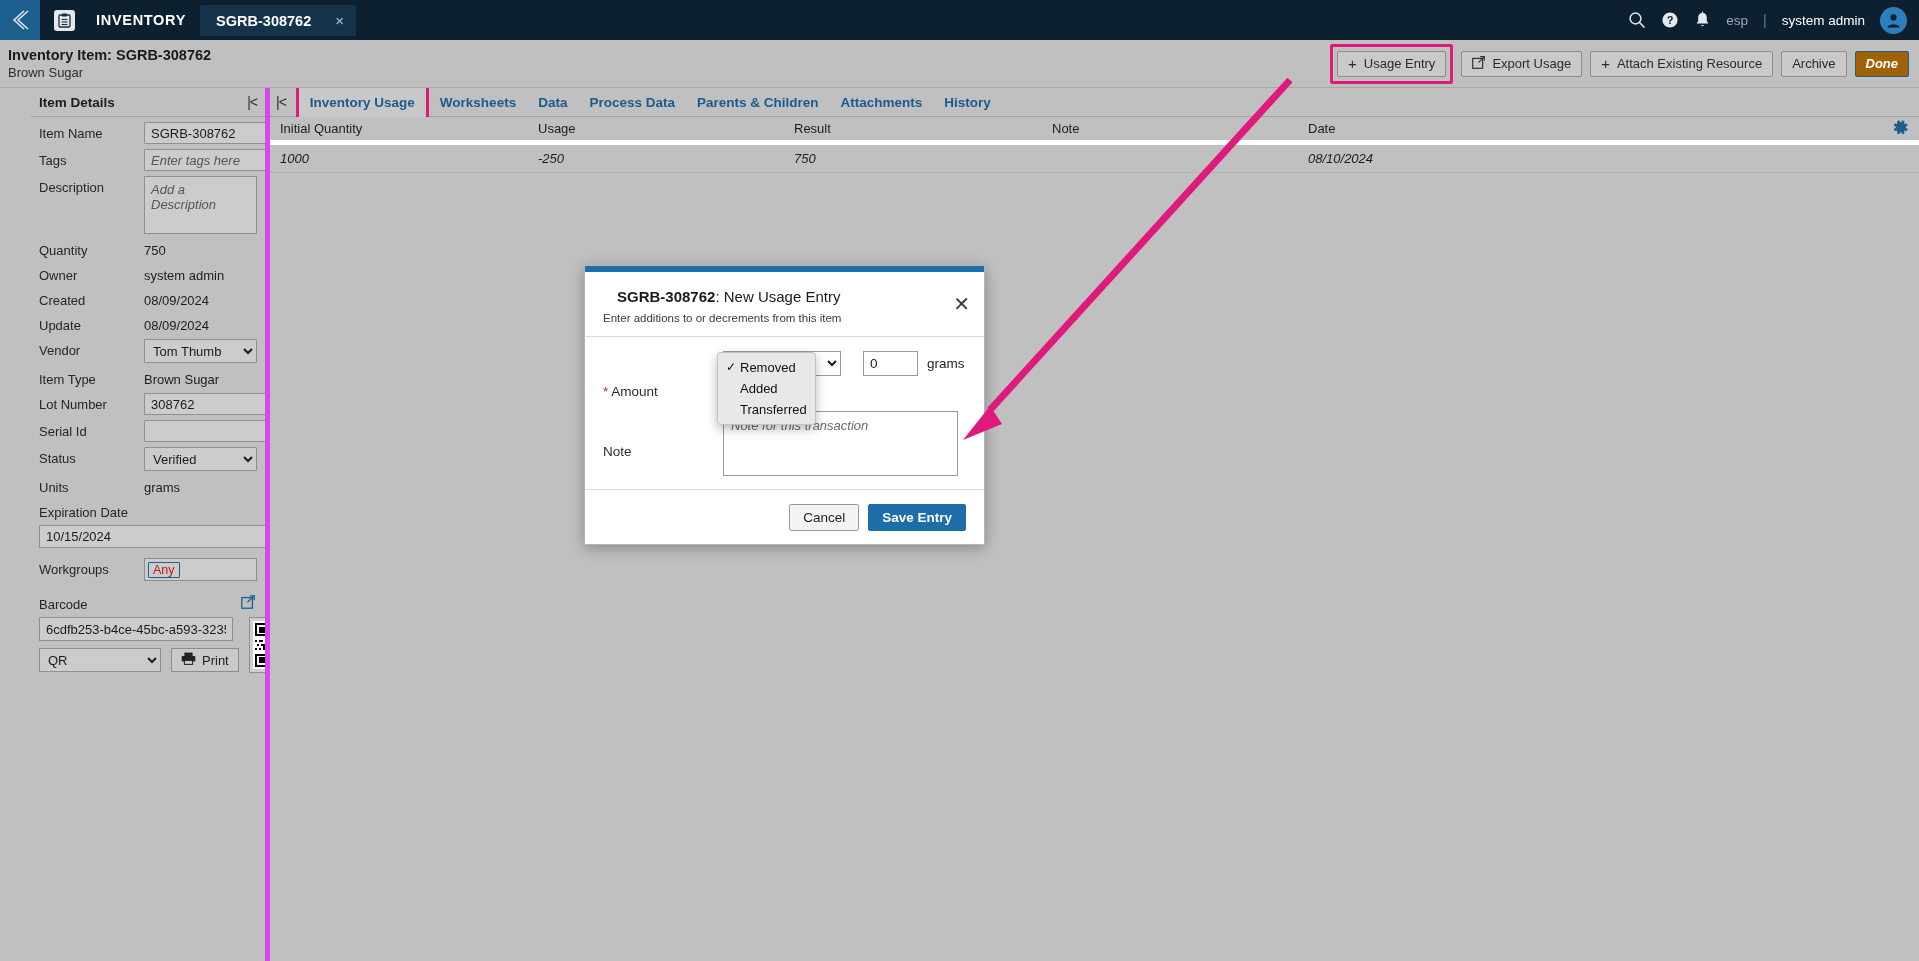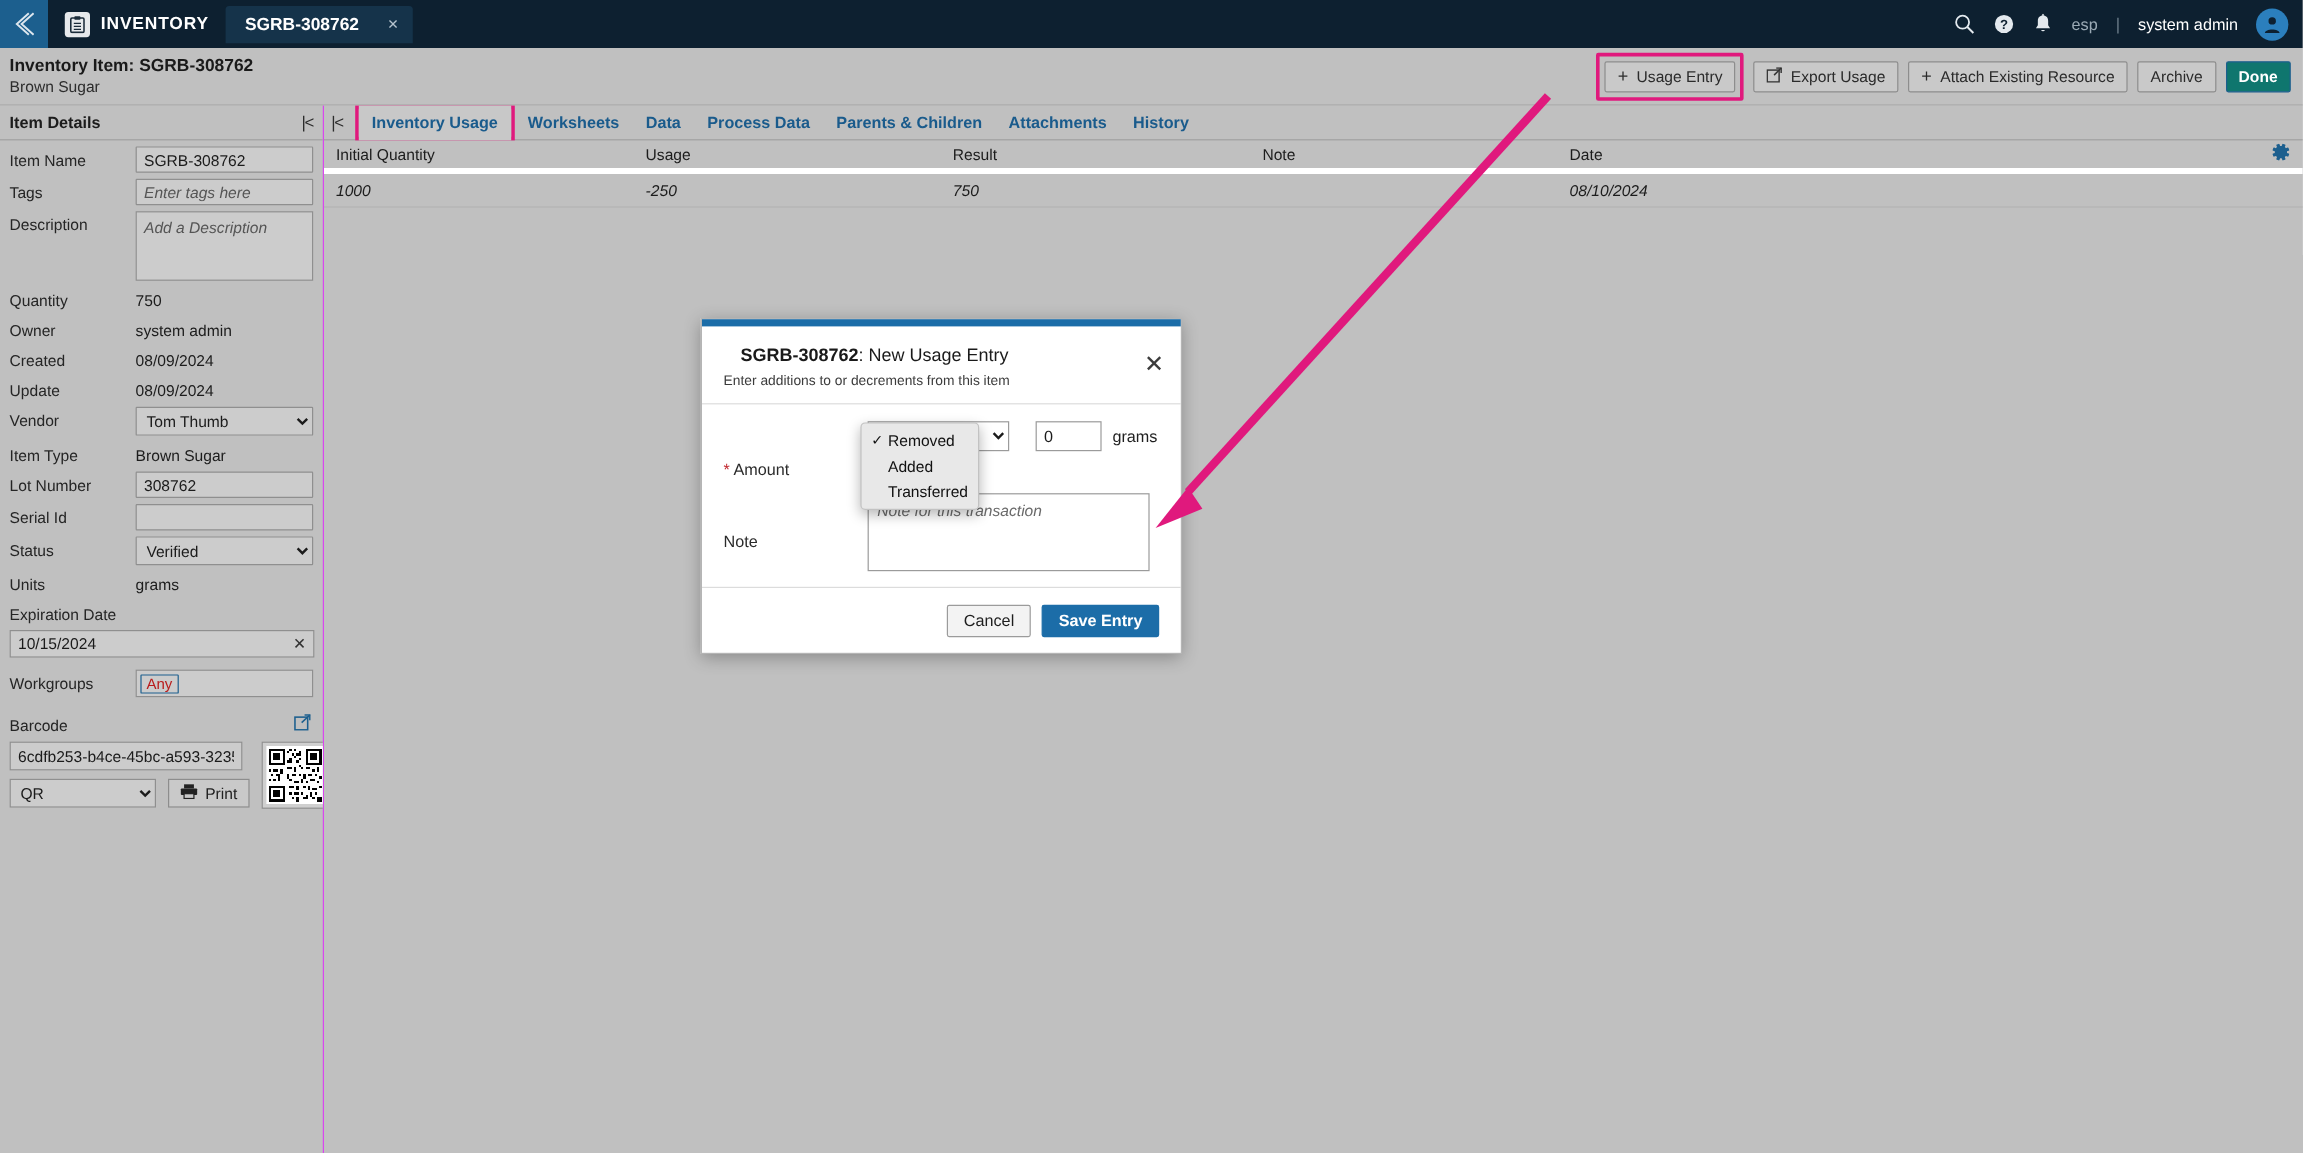--- a/index.html
+++ b/index.html
@@ -18,21 +18,21 @@
     position: absolute; top: 0; left: 0; width: 1919px; height: 40px;
     background: #0d2030; display: flex; align-items: stretch;
   }
   .back-panel {
     width: 40px; height: 40px; background: #1c5f8e;
     display: flex; align-items: center; justify-content: center;
     cursor: pointer;
   }
   .back-chevron { display:block; }
   .app-badge {
-    display: flex; align-items: center; gap: 9px;
+    display: flex; align-items: center; gap: 21px;
     padding: 0 14px 0 14px; height: 40px;
   }
   .clipboard-ico {
     width: 21px; height: 21px; background: #e6e9ec; border-radius: 3px;
     position: relative; display:flex; align-items:center; justify-content:center;
   }
   .app-badge-label {
     color: #ffffff; font-size: 14.5px; font-weight: bold; letter-spacing: .7px;
   }
   .doc-tab {
@@ -67,32 +67,32 @@
   .toolbar-actions {
     margin-left: auto; display: flex; align-items: center; gap: 8px; padding-right: 10px;
   }
   .btn {
     height: 26px; padding: 0 10px; font-size: 13px; color: #2b2b2b;
     background: #c9c9c9; border: 1px solid #8d8d8d; border-radius: 2px;
     display: inline-flex; align-items: center; gap: 7px; cursor: pointer;
     white-space: nowrap; font-family: "Liberation Sans", sans-serif;
   }
   .btn-primary {
-    background: #0f766e; border-color: #1c5f8e; color: #ffffff; font-weight: bold;
+    background: #a16207; border-color: #1c5f8e; color: #ffffff; font-weight: bold; font-style: italic;
   }
   .btn-wrap-highlight {
     padding: 4px; border: 3px solid #e0197d; border-radius: 2px;
     display: inline-flex; background: transparent;
   }
   .plus-ico { font-size: 15px; line-height: 1; font-weight: normal; }
 
   
   .sidebar {
     position: absolute; top: 88px; left: 0; width: 270px; height: 873px;
-    background: #c0c0c0; border-right: 1px solid #d946ef; overflow: hidden;
+    background: #c0c0c0; border-right: 5px solid #d946ef; overflow: hidden; padding-left: 31px;
   }
   .sidebar-head {
     height: 29px; display: flex; align-items: center;
     border-bottom: 1px solid #a0a0a0; padding: 0 8px;
   }
   .sidebar-head-title { font-size: 13.5px; font-weight: bold; color: #1c1c1c; }
   .collapse-ico { margin-left: auto; cursor: pointer; font-size: 14px; color: #2c2c2c; letter-spacing:-1px;}
   .field-row { display: flex; align-items: flex-start; padding: 5px 8px 0 8px; }
   .field-label {
     width: 105px; flex: 0 0 105px; font-size: 13px; color: #252525;

